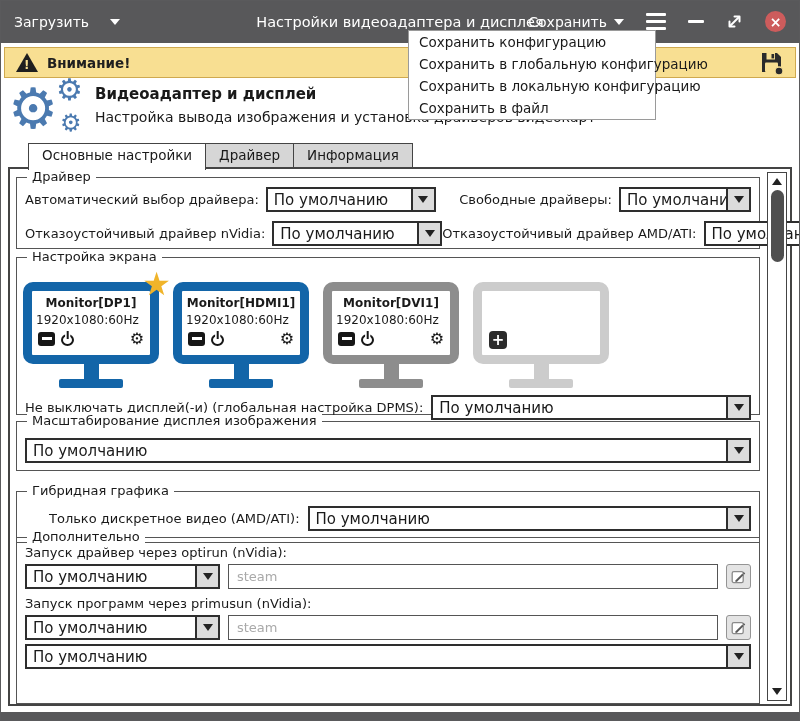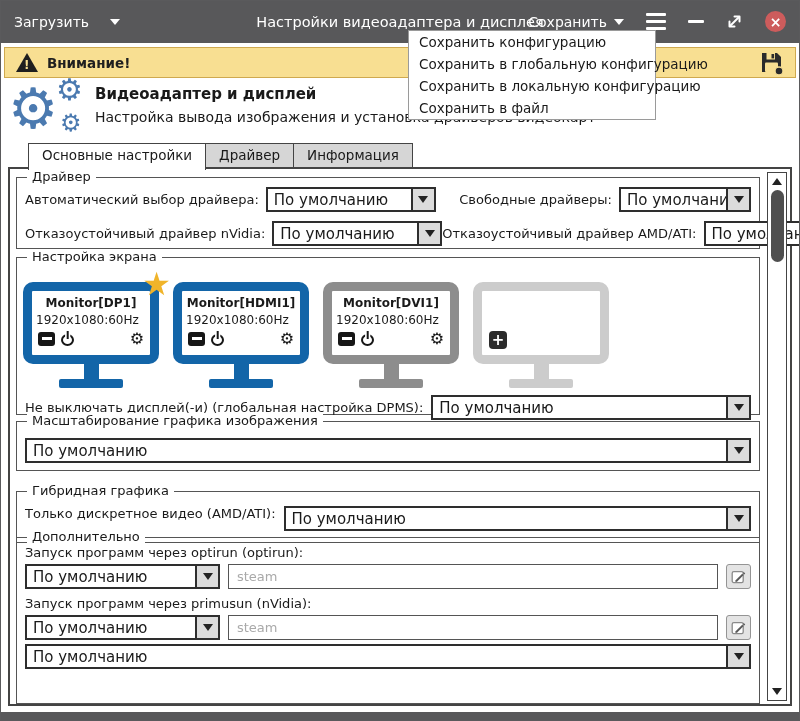--- a/index.html
+++ b/index.html
@@ -122,21 +122,21 @@
   .star { position:absolute; top:-14px; right:-12px; font-size:32px; color:#f0b42a; line-height:1; z-index:4; }
   .dpms-row { display:flex; align-items:center; padding:0 8px; margin-top:7px; }
   .dpms-row .combo { flex:1; margin-left:8px; }
 
   
   .grp-scale { top:252px; height:50px; }
   .grp-scale .combo { margin:16px 8px 0 8px; }
 
   
   .grp-hybrid { top:322px; height:52px; }
-  .hrow { display:flex; align-items:flex-start; padding:0 8px; margin-top:14px; }
+  .hrow { display:flex; align-items:center; padding:0 8px; margin-top:14px;margin-left:24px; }
   .hrow .combo { flex:1; margin-left:8px; }
 
   
   .grp-extra { top:368px; height:167px; }
   .xlabel { padding:0 8px; margin-top:7px; font-size:13px; }
   .xrow { display:flex; align-items:center; gap:8px; padding:0 8px; margin-top:4px; }
   .combo-w195 { width:195px; flex:none; }
   .text-input { flex:1; height:25px; border:1.5px solid #555; font-size:13px; padding:0 8px;
     font-family:inherit; color:#a21caf; background:#fff; }
   .text-input::placeholder { color:#a9a9a9; }
@@ -332,21 +332,21 @@
       <div class="combo">
         <span class="combo-value">По умолчанию</span>
         <span class="combo-btn">
             <span class="tri-dn"></span>
           </span>
       </div>
     </div>
   </div>
 
   <div class="group grp-scale">
-    <span class="gtitle">Масштабирование графика изображения</span>
+    <span class="gtitle">Масштабирование дисплея изображения</span>
     <div class="combo">
       <span class="combo-value">По умолчанию</span>
       <span class="combo-btn">
           <span class="tri-dn"></span>
         </span>
     </div>
   </div>
 
   <div class="group grp-hybrid">
     <span class="gtitle">Гибридная графика</span>
@@ -357,21 +357,21 @@
         <span class="combo-btn">
             <span class="tri-dn"></span>
           </span>
       </div>
     </div>
   </div>
 
   <div class="group grp-extra">
     <span class="gtitle">Дополнительно</span>
 
-    <div class="xlabel">Запуск программ через optirun (optirun):</div>
+    <div class="xlabel">Запуск драйвер через optirun (nVidia):</div>
     <div class="xrow">
       <div class="combo combo-w195">
         <span class="combo-value">По умолчанию</span>
         <span class="combo-btn">
             <span class="tri-dn"></span>
           </span>
       </div>
       <input class="text-input" type="text" placeholder="steam" style="">
       <span class="edit-btn">
         <svg width="15" height="15" viewBox="0 0 15 15">

